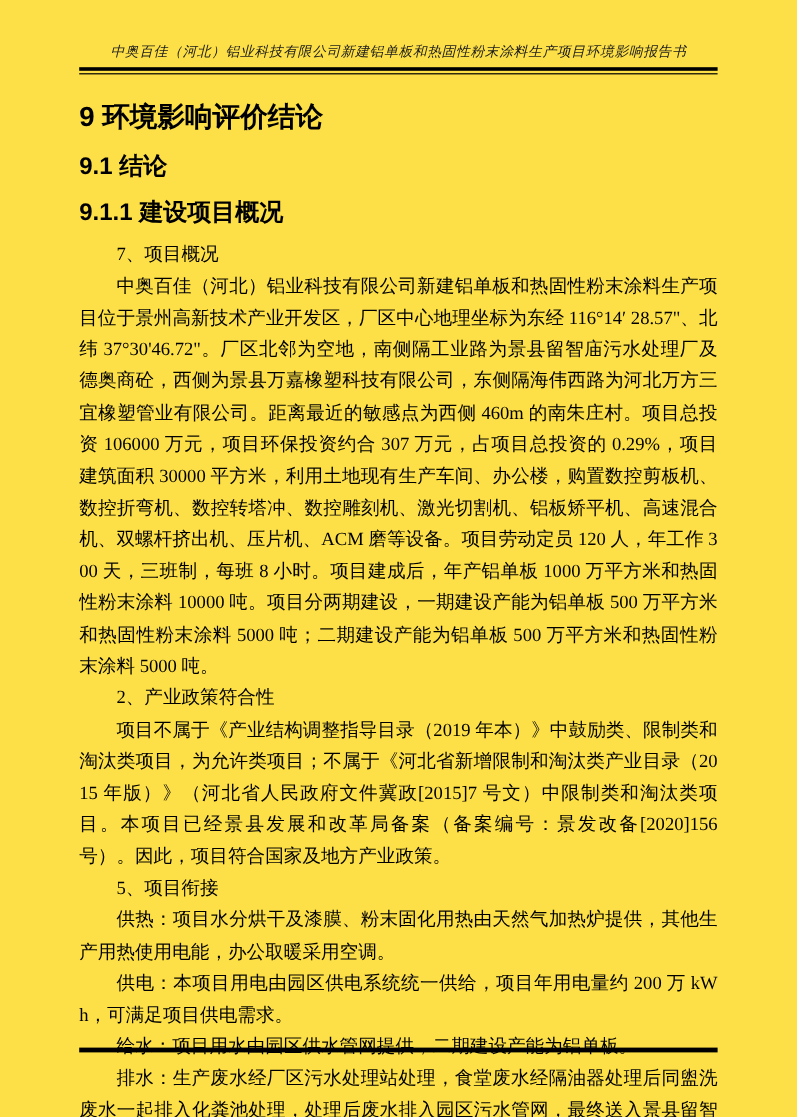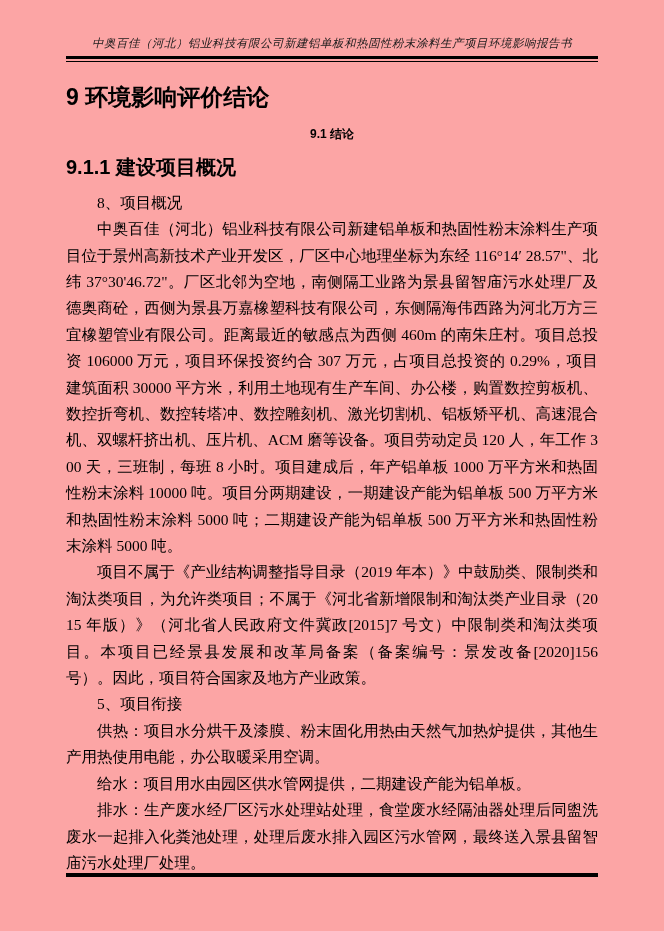--- a/index.html
+++ b/index.html
@@ -5,21 +5,21 @@
   html, body {
     margin: 0;
     padding: 0;
     background: #ffffff;
   }
   .page {
     position: relative;
     width: 664px;
     height: 931px;
     margin: 0 auto;
-    background: #fca5a5;
+    background: #fde047;
     box-sizing: border-box;
     padding: 36px 66px 0 66px;
     overflow: hidden;
     font-family: "Liberation Serif", "DejaVu Serif", serif;
     color: #000000;
   }
   .running-header {
     text-align: center;
     font-size: 11.5px;
     letter-spacing: 0.5px;
@@ -36,24 +36,23 @@
   .chapter-heading {
     font-family: "Liberation Sans", "DejaVu Sans", sans-serif;
     font-weight: bold;
     font-size: 23px;
     margin: 21px 0 0 0;
     line-height: 1.25;
   }
   .section-heading {
     font-family: "Liberation Sans", "DejaVu Sans", sans-serif;
     font-weight: bold;
-    font-size: 12px;
+    font-size: 20px;
     margin: 15px 0 0 0;
     line-height: 1.25;
-    text-align: center;
   }
   .subsection-heading {
     font-family: "Liberation Sans", "DejaVu Sans", sans-serif;
     font-weight: bold;
     font-size: 20px;
     margin: 13px 0 0 0;
     line-height: 1.25;
   }
   .body-text {
     margin: 10px 0 0 0;
@@ -90,25 +89,27 @@
     <div class="running-header">中奥百佳（河北）铝业科技有限公司新建铝单板和热固性粉末涂料生产项目环境影响报告书</div>
     <div class="header-rule"></div>
   </header>
 
   <main>
     <h1 class="chapter-heading">9 环境影响评价结论</h1>
     <h2 class="section-heading">9.1 结论</h2>
     <h3 class="subsection-heading">9.1.1 建设项目概况</h3>
 
     <div class="body-text">
-      <p>8、项目概况</p>
+      <p>7、项目概况</p>
       <p>中奥百佳（河北）铝业科技有限公司新建铝单板和热固性粉末涂料生产项目位于景州高新技术产业开发区，厂区中心地理坐标为东经 116°14′ 28.57"、北纬 37°30'46.72"。厂区北邻为空地，南侧隔工业路为景县留智庙污水处理厂及德奥商砼，西侧为景县万嘉橡塑科技有限公司，东侧隔海伟西路为河北万方三宜橡塑管业有限公司。距离最近的敏感点为西侧 460m 的南朱庄村。项目总投资 106000 万元，项目环保投资约合 307 万元，占项目总投资的 0.29%，项目建筑面积 30000 平方米，利用土地现有生产车间、办公楼，购置数控剪板机、数控折弯机、数控转塔冲、数控雕刻机、激光切割机、铝板矫平机、高速混合机、双螺杆挤出机、压片机、ACM 磨等设备。项目劳动定员 120 人，年工作 300 天，三班制，每班 8 小时。项目建成后，年产铝单板 1000 万平方米和热固性粉末涂料 10000 吨。项目分两期建设，一期建设产能为铝单板 500 万平方米和热固性粉末涂料 5000 吨；二期建设产能为铝单板 500 万平方米和热固性粉末涂料 5000 吨。</p>
+      <p>2、产业政策符合性</p>
       <p>项目不属于《产业结构调整指导目录（2019 年本）》中鼓励类、限制类和淘汰类项目，为允许类项目；不属于《河北省新增限制和淘汰类产业目录（2015 年版）》（河北省人民政府文件冀政[2015]7 号文）中限制类和淘汰类项目。本项目已经景县发展和改革局备案（备案编号：景发改备[2020]156 号）。因此，项目符合国家及地方产业政策。</p>
       <p>5、项目衔接</p>
       <p>供热：项目水分烘干及漆膜、粉末固化用热由天然气加热炉提供，其他生产用热使用电能，办公取暖采用空调。</p>
+      <p>供电：本项目用电由园区供电系统统一供给，项目年用电量约 200 万 kWh，可满足项目供电需求。</p>
       <p>给水：项目用水由园区供水管网提供，二期建设产能为铝单板。</p>
       <p>排水：生产废水经厂区污水处理站处理，食堂废水经隔油器处理后同盥洗废水一起排入化粪池处理，处理后废水排入园区污水管网，最终送入景县留智庙污水处理厂处理。</p>
     </div>
   </main>
 
   <footer class="page-footer">
     <div class="footer-rule"></div>
   </footer>
 
 </div>

